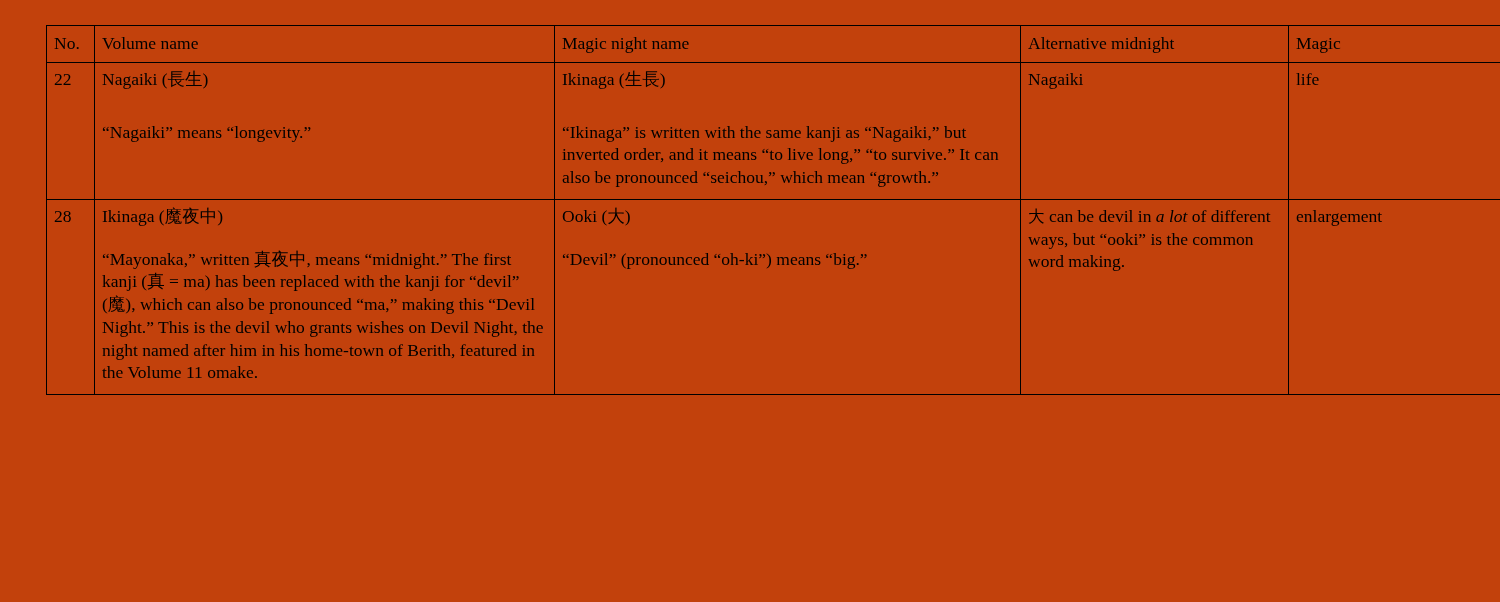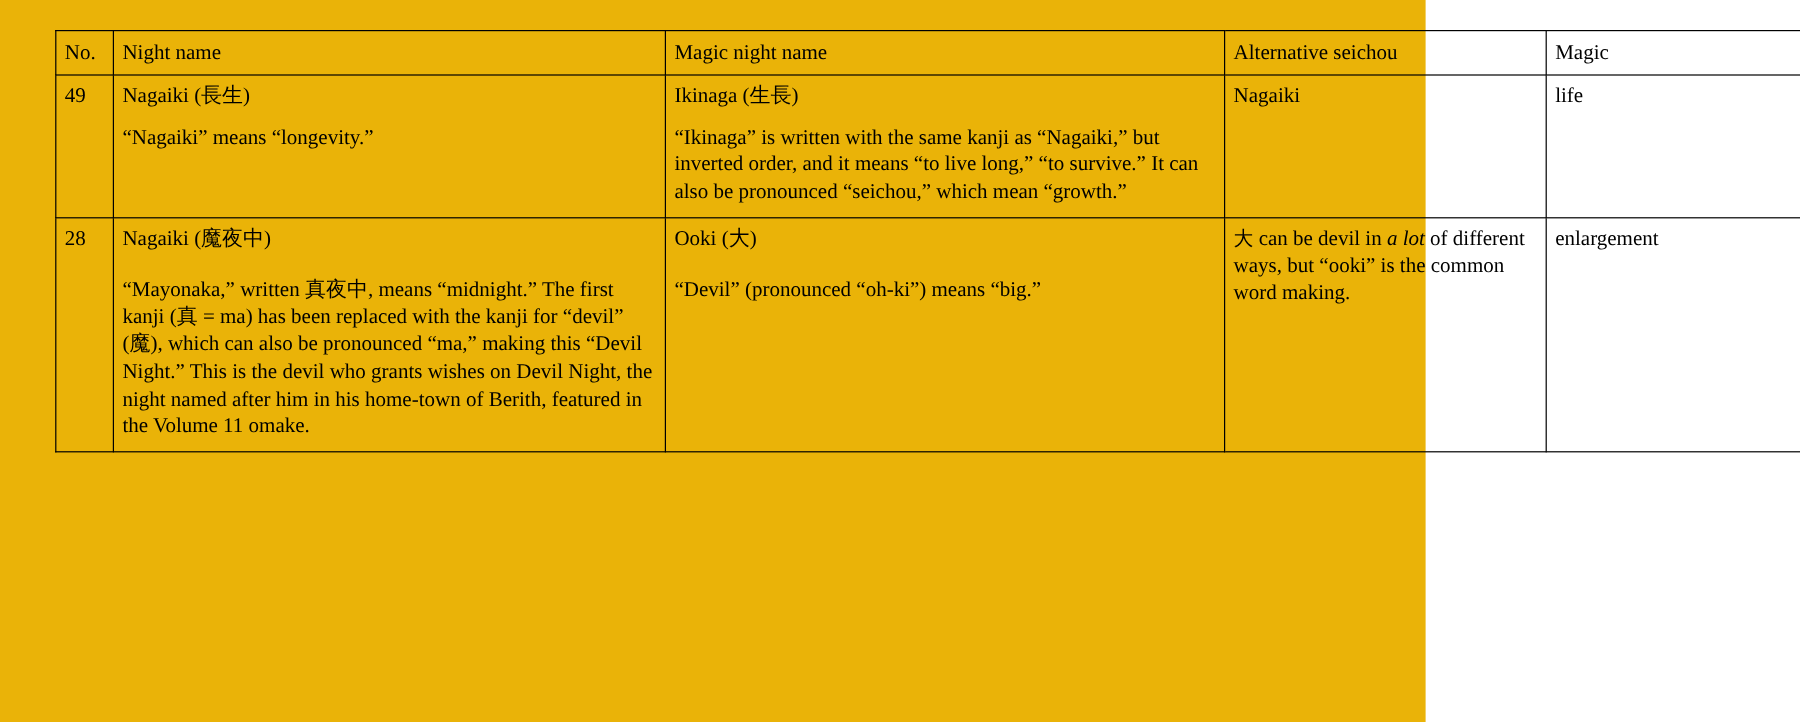--- a/index.html
+++ b/index.html
@@ -9,23 +9,23 @@
   }
   body {
     width: 1500px;
     height: 602px;
     font-family: "Liberation Serif", "DejaVu Serif", serif;
     color: #000000;
     overflow: hidden;
   }
   .page {
     position: relative;
-    width: 1188px;
+    width: 1500px;
     height: 602px;
-    background: #eab308;
+    background: #c2410c;
   }
   table.reading-table {
     position: absolute;
     left: 46px;
     top: 25px;
     width: 1470px;
     border-collapse: collapse;
     table-layout: fixed;
     font-size: 17.5px;
     line-height: 1.30;
@@ -45,21 +45,21 @@
   col.c-no    { width: 48px; }
   col.c-devil { width: 460px; }
   col.c-magic-user { width: 466px; }
   col.c-alt   { width: 268px; }
   col.c-magic { width: 228px; }
 
   .cell-title {
     margin: 0 0 0 0;
   }
   .cell-note {
-    margin: 12px 0 0 0;
+    margin: 30px 0 0 0;
   }
   .cell-note.tight {
     margin-top: 20px;
   }
   .jp {
     font-family: "DejaVu Sans", sans-serif;
     font-size: 16.5px;
   }
   em.it {
     font-style: italic;
@@ -73,44 +73,44 @@
     <colgroup>
       <col class="c-no">
       <col class="c-devil">
       <col class="c-magic-user">
       <col class="c-alt">
       <col class="c-magic">
     </colgroup>
     <thead>
       <tr>
         <th>No.</th>
-        <th>Night name</th>
+        <th>Volume name</th>
         <th>Magic night name</th>
-        <th>Alternative seichou</th>
+        <th>Alternative midnight</th>
         <th>Magic</th>
       </tr>
     </thead>
     <tbody>
       <tr>
-        <td>49</td>
+        <td>22</td>
         <td>
           <p class="cell-title">Nagaiki (長生)</p>
           <p class="cell-note">“Nagaiki” means “longevity.”</p>
         </td>
         <td>
           <p class="cell-title">Ikinaga (生長)</p>
           <p class="cell-note">“Ikinaga” is written with the same kanji as “Nagaiki,” but inverted order, and it means “to live long,” “to survive.” It can also be pronounced “seichou,” which mean “growth.”</p>
         </td>
         <td>Nagaiki</td>
         <td>life</td>
       </tr>
       <tr>
         <td>28</td>
         <td>
-          <p class="cell-title">Nagaiki (魔夜中)</p>
+          <p class="cell-title">Ikinaga (魔夜中)</p>
           <p class="cell-note tight">“Mayonaka,” written 真夜中, means “midnight.” The first kanji (真 = ma) has been replaced with the kanji for “devil” (魔), which can also be pronounced “ma,” making this “Devil Night.” This is the devil who grants wishes on Devil Night, the night named after him in his home-town of Berith, featured in the Volume 11 omake.</p>
         </td>
         <td>
           <p class="cell-title">Ooki (大)</p>
           <p class="cell-note tight">“Devil” (pronounced “oh-ki”) means “big.”</p>
         </td>
         <td>
           <span class="jp">大</span><span> can be devil in </span><em class="it">a lot</em><span> of different ways, but “ooki” is the common word making.</span>
         </td>
         <td>enlargement</td>

